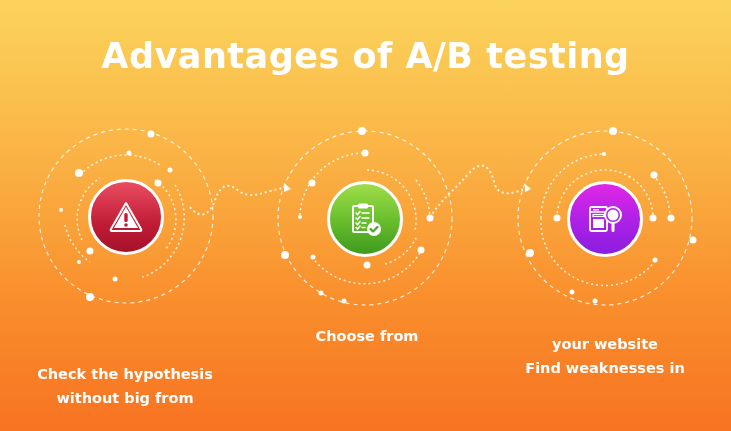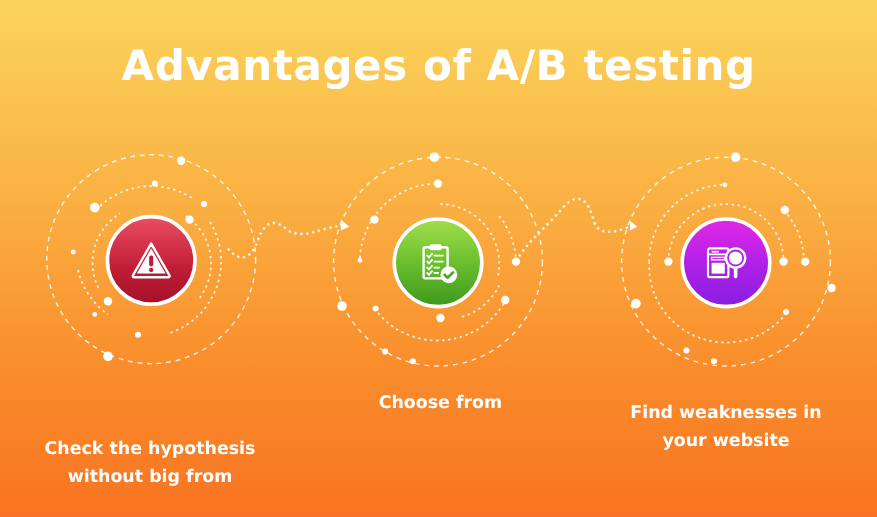--- a/index.html
+++ b/index.html
@@ -150,16 +150,16 @@
   </div>
 
   <div class="caption" style="left:15px; top:331px;margin-top:31px;">
     <span>Check the hypothesis</span>
     <span>without big from</span>
   </div>
   <div class="caption" style="left:257px; top:324px;">
     <span>Choose from</span>
   </div>
   <div class="caption" style="left:495px; top:332px;">
+    <span>your website</span>
     <span>Find weaknesses in</span>
-    <span>your website</span>
   </div>
 </div>
 
 </body></html>

